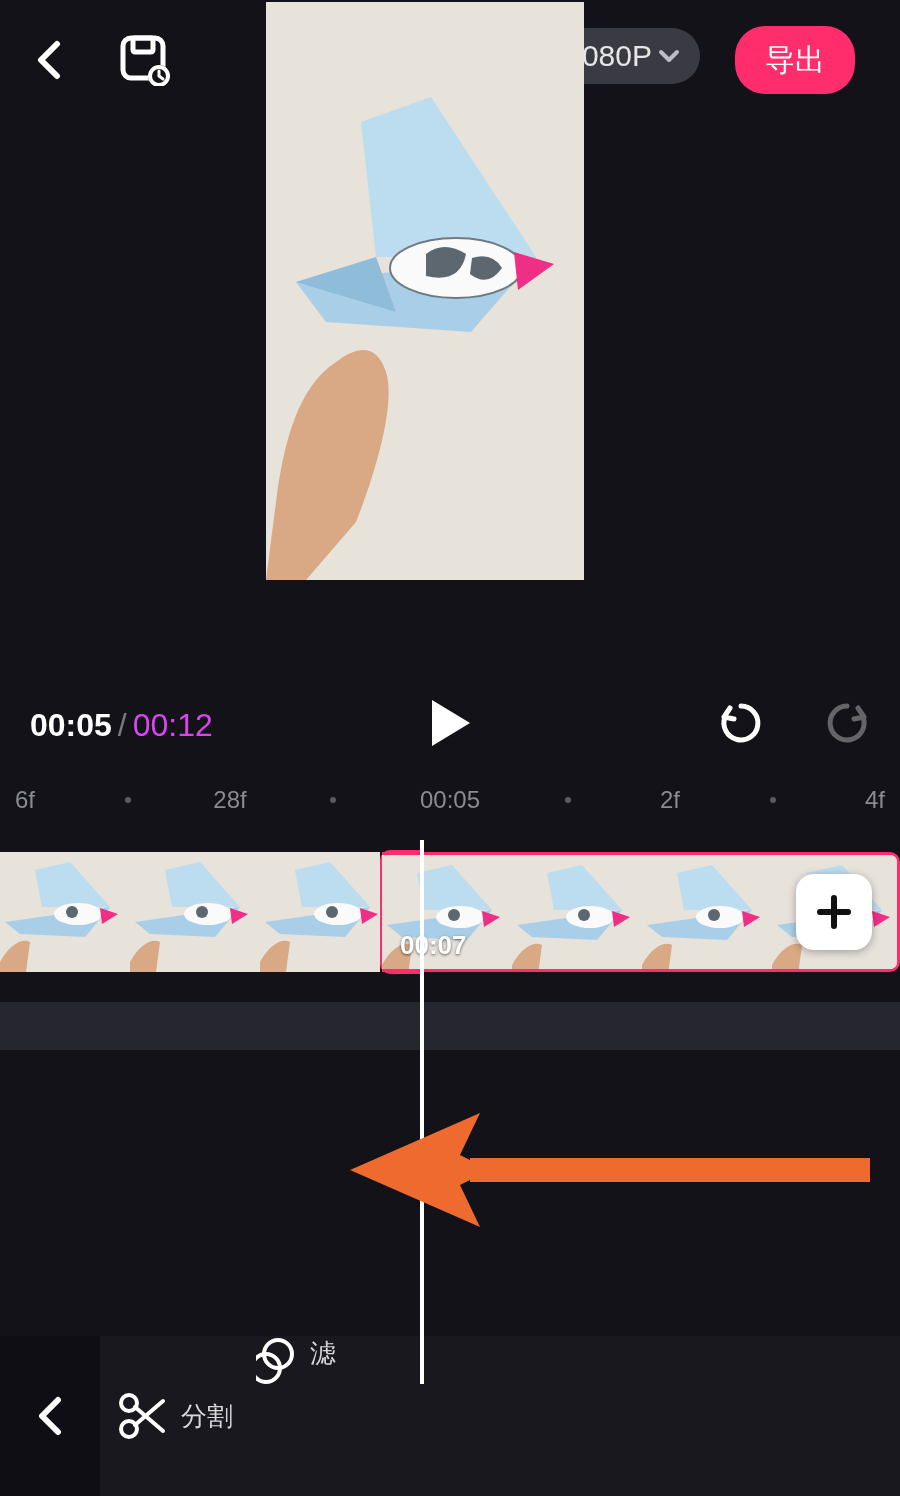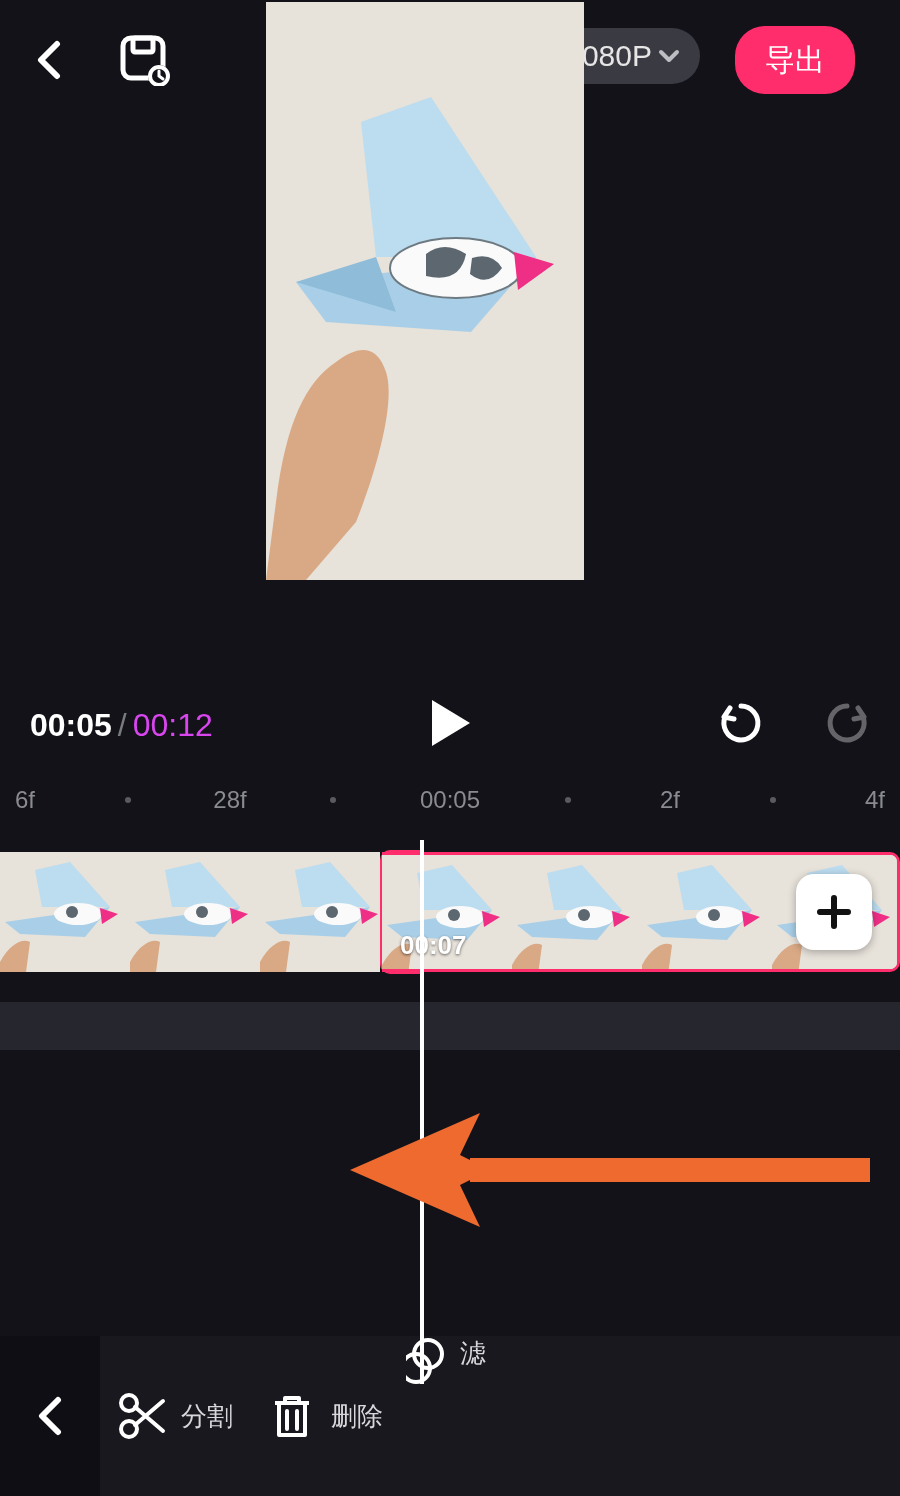--- a/index.html
+++ b/index.html
@@ -240,27 +240,20 @@
     <svg width="50" height="50" viewBox="0 0 50 50">
       <circle cx="12" cy="12" r="8" stroke="#fff" stroke-width="4" fill="none"></circle>
       <circle cx="12" cy="38" r="8" stroke="#fff" stroke-width="4" fill="none"></circle>
       <path d="M18 16 L46 40 M18 34 L46 10" stroke="#fff" stroke-width="4" stroke-linecap="round"></path>
     </svg>
     <span class="tool-label">分割</span>
   </div>
 
 
 
-  <div class="tool">
-    <svg width="50" height="50" viewBox="0 0 50 50">
-      <path d="M8 12 H42 M18 12 V7 H32 V12 M12 12 V44 H38 V12" stroke="#fff" stroke-width="4" fill="none" stroke-linejoin="round"></path>
-      <path d="M20 20 V38 M30 20 V38" stroke="#fff" stroke-width="4" stroke-linecap="round"></path>
-    </svg>
-    <span class="tool-label">删除</span>
-  </div>
 
 
   <div class="tool" style="flex:0 0 60px; padding-left:6px;">
     <svg width="40" height="50" viewBox="0 0 40 50">
       <circle cx="22" cy="18" r="14" stroke="#fff" stroke-width="4" fill="none"></circle>
       <circle cx="10" cy="32" r="14" stroke="#fff" stroke-width="4" fill="none"></circle>
     </svg>
     <span class="tool-label">滤</span>
   </div>
 </div>

